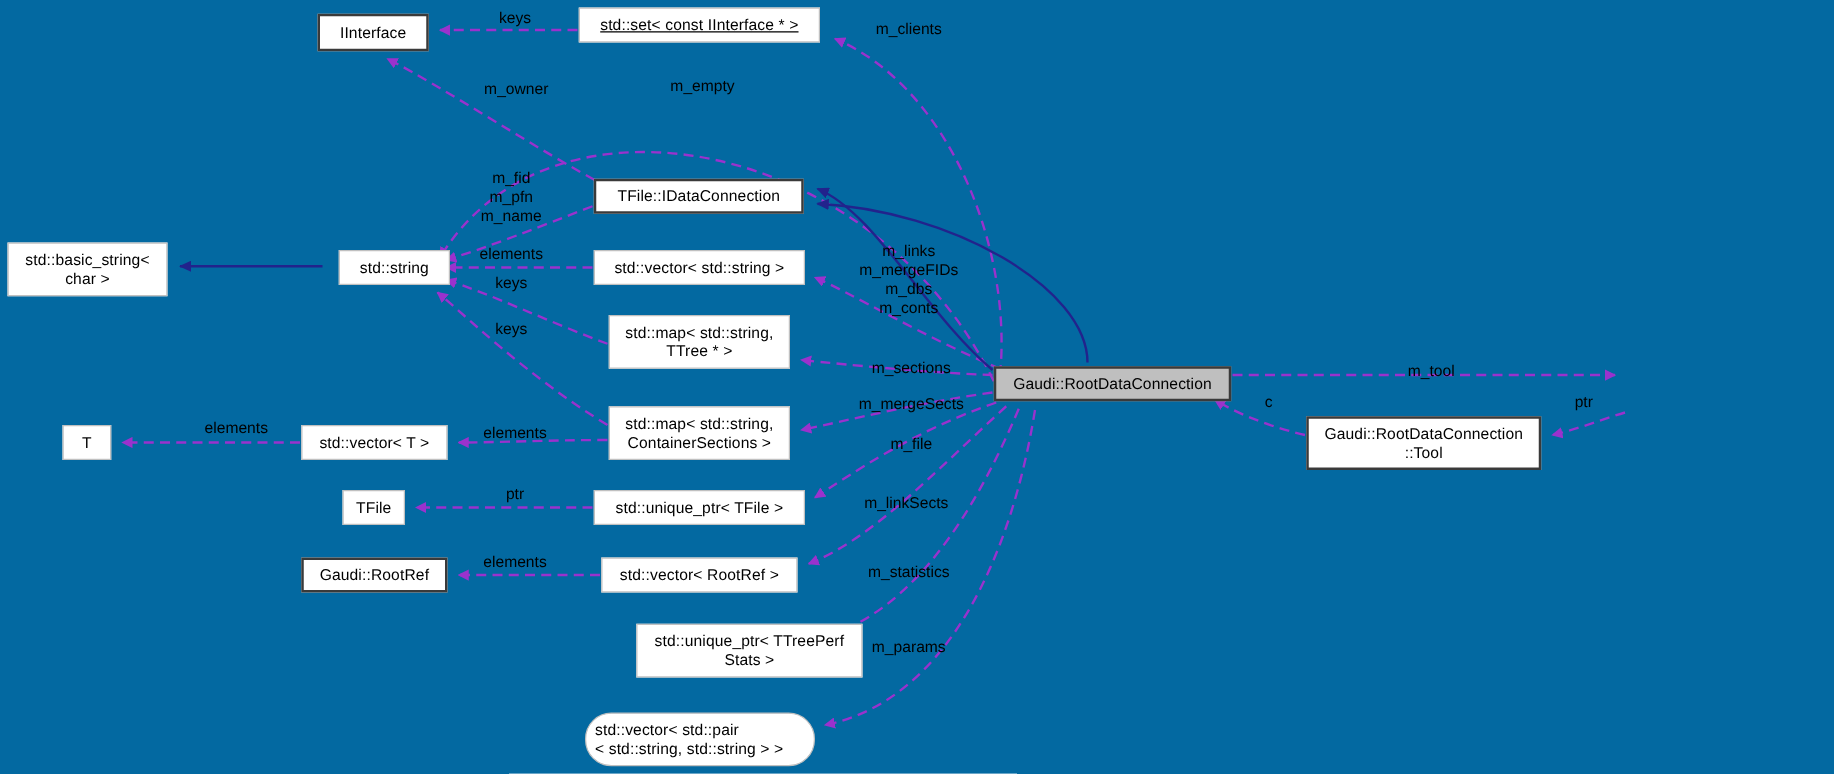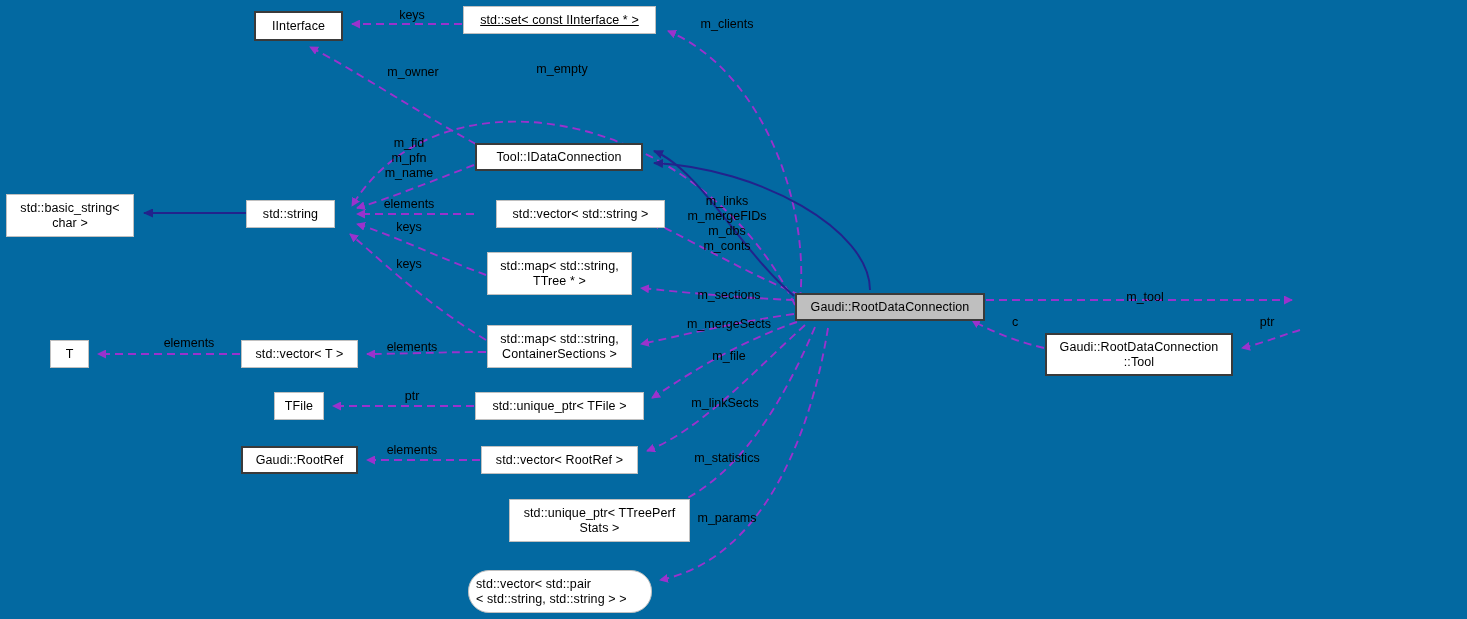--- a/index.html
+++ b/index.html
@@ -61,25 +61,25 @@
     </g>
   </svg>
 
   <div class="node bold" style="left:254px;top:11px;width:89px;height:30px;">IInterface</div>
 
   <div class="node thin" style="left:463px;top:6px;width:193px;height:28px;text-decoration:underline;">std::set&lt; const IInterface * &gt;</div>
 
   <div class="node thin" style="left:6px;top:194px;width:128px;height:43px;">std::basic_string&lt;
 char &gt;</div>
 
-  <div class="node thin" style="left:246px;top:200px;width:89px;height:28px;">std::string</div>
+  <div class="node thin" style="left:271px;top:200px;width:89px;height:28px;">std::string</div>
 
-  <div class="node bold" style="left:475px;top:143px;width:168px;height:28px;">Tool::IDataConnection</div>
+  <div class="node bold" style="left:475px;top:143px;width:168px;height:28px;">TFile::IDataConnection</div>
 
-  <div class="node thin" style="left:496px;top:200px;width:169px;height:28px;">std::vector&lt; std::string &gt;</div>
+  <div class="node thin" style="left:475px;top:200px;width:169px;height:28px;">std::vector&lt; std::string &gt;</div>
 
   <div class="node thin" style="left:487px;top:252px;width:145px;height:43px;">std::map&lt; std::string,
 TTree * &gt;</div>
 
   <div class="node thin" style="left:487px;top:325px;width:145px;height:43px;">std::map&lt; std::string,
 ContainerSections &gt;</div>
 
   <div class="node thin" style="left:475px;top:392px;width:169px;height:28px;">std::unique_ptr&lt; TFile &gt;</div>
 
   <div class="node thin" style="left:481px;top:446px;width:157px;height:28px;">std::vector&lt; RootRef &gt;</div>

